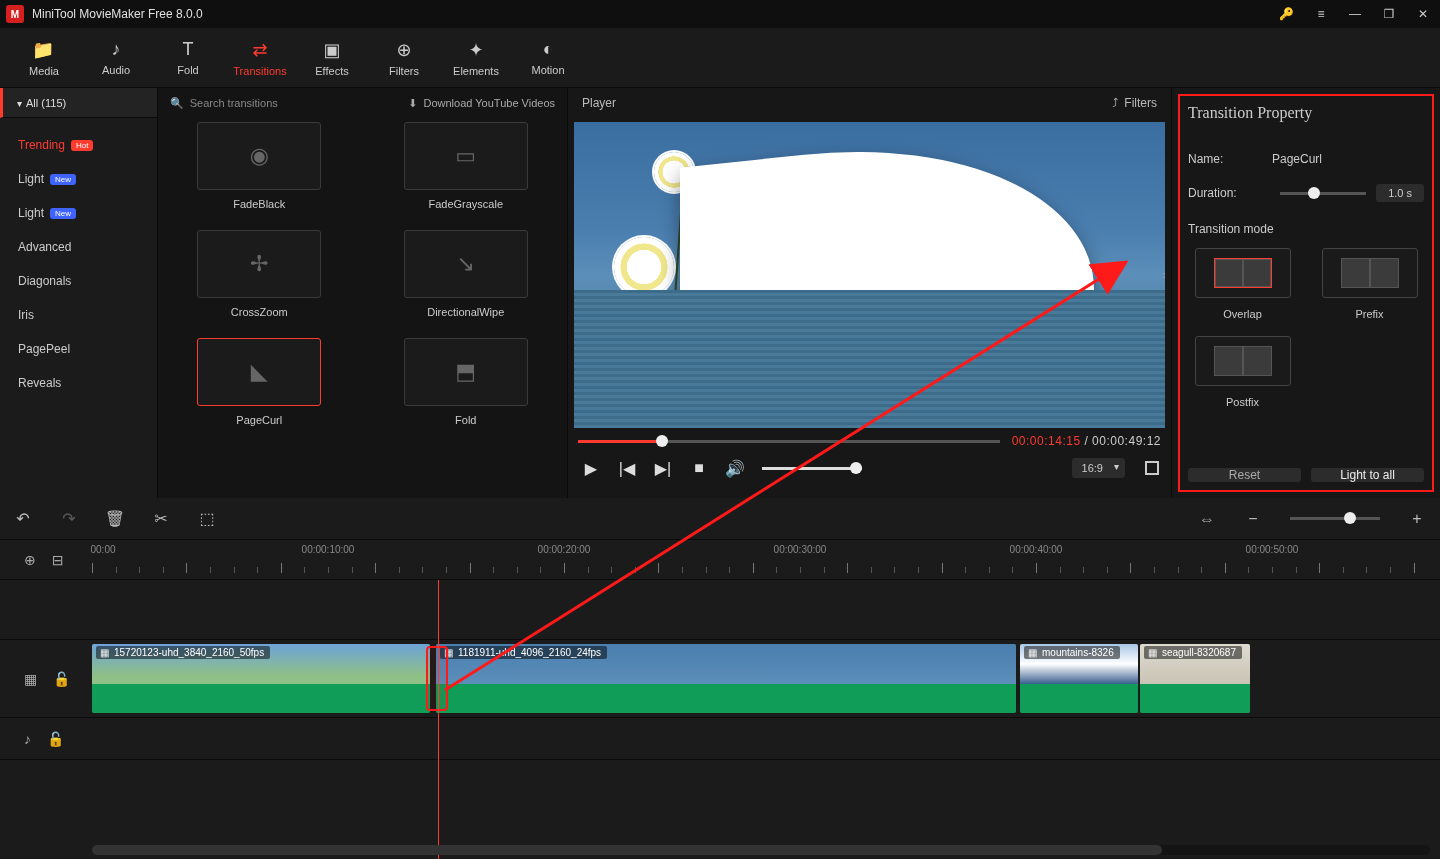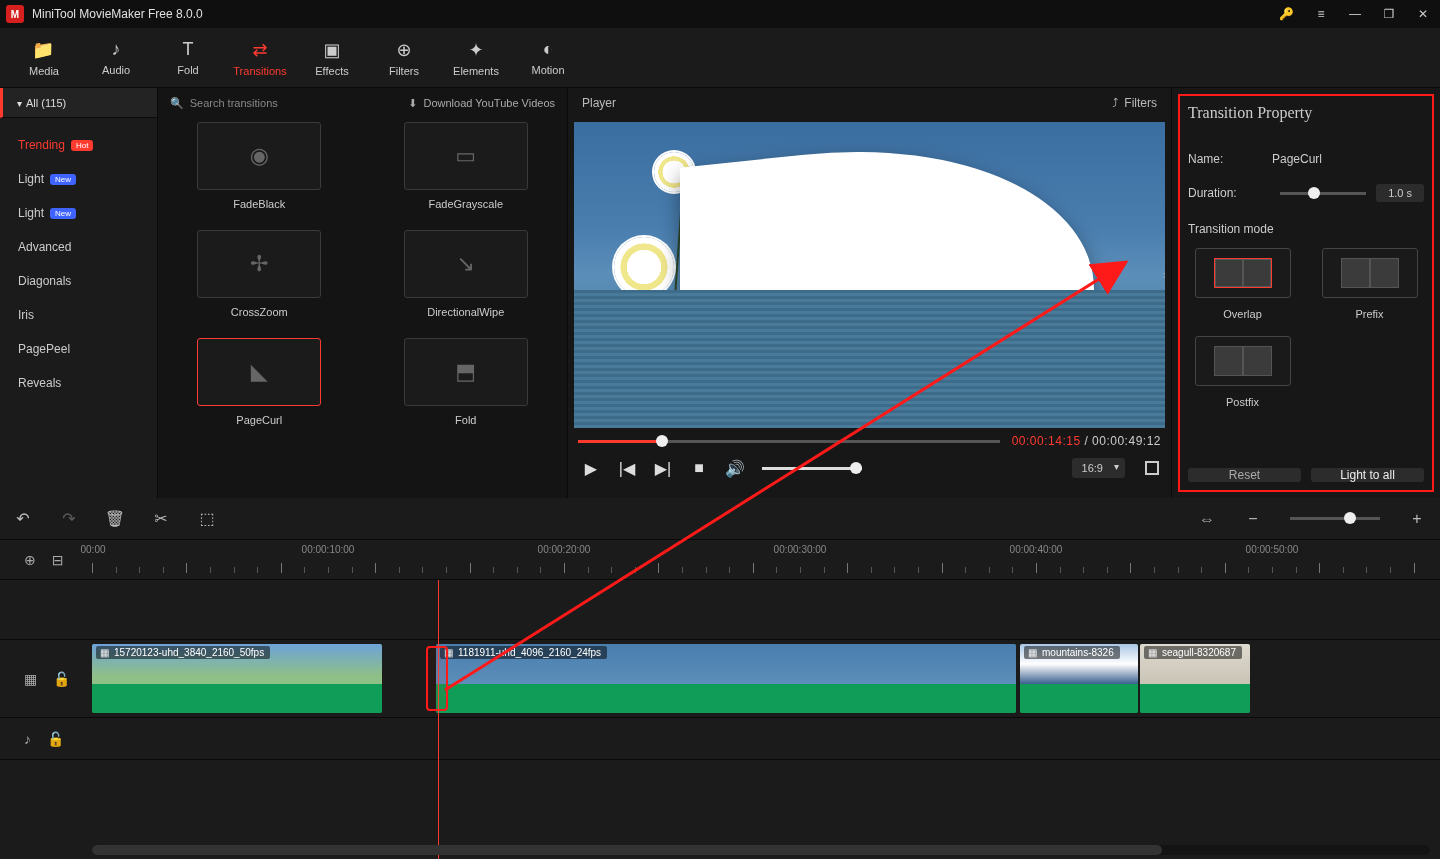--- a/index.html
+++ b/index.html
@@ -383,21 +383,21 @@
       </div>
     <div class="tbtn">+</div>
   </div>
 
   <div class="ruler">
     <div class="iconcol">
       <span>⊕</span>
       <span>⊟</span>
     </div>
     <div class="labels" id="rulerlabels">
-        <div class="lab" style="left: 1px;">00:00</div>
+        <div class="lab" style="left: 11px;">00:00</div>
         <div class="lab" style="left: 236px;">00:00:10:00</div>
         <div class="lab" style="left: 472px;">00:00:20:00</div>
         <div class="lab" style="left: 708px;">00:00:30:00</div>
         <div class="lab" style="left: 944px;">00:00:40:00</div>
         <div class="lab" style="left: 1180px;">00:00:50:00</div>
       </div>
     <div class="ticks" id="rulerticks">
         <div class="tick major" style="left: 0px;"></div>
         <div class="tick" style="left: 23.6px;"></div>
         <div class="tick" style="left: 47.2px;"></div>
@@ -460,21 +460,21 @@
 
   <div class="tracks">
 
     <div class="trackrow" style="height:60px"></div>
 
     <div class="trackrow" id="videotrack">
       <div class="iconcol2">
         <span>▦</span>
         <span>🔓</span>
       </div>
-    <div class="clip flowersbg" style="left: 92px; width: 290px;">
+    <div class="clip flowersbg" style="left: 92px; width: 338px;">
           <div class="vthumb"></div>
           <div class="audioband"></div>
           <div class="cliptitle">15720123-uhd_3840_2160_50fps</div>
         </div>
         <div class="clip " style="left: 436px; width: 580px;">
           <div class="vthumb"></div>
           <div class="audioband"></div>
           <div class="cliptitle">1181911-uhd_4096_2160_24fps</div>
         </div>
         <div class="clip mountainsbg" style="left: 1020px; width: 118px;">

